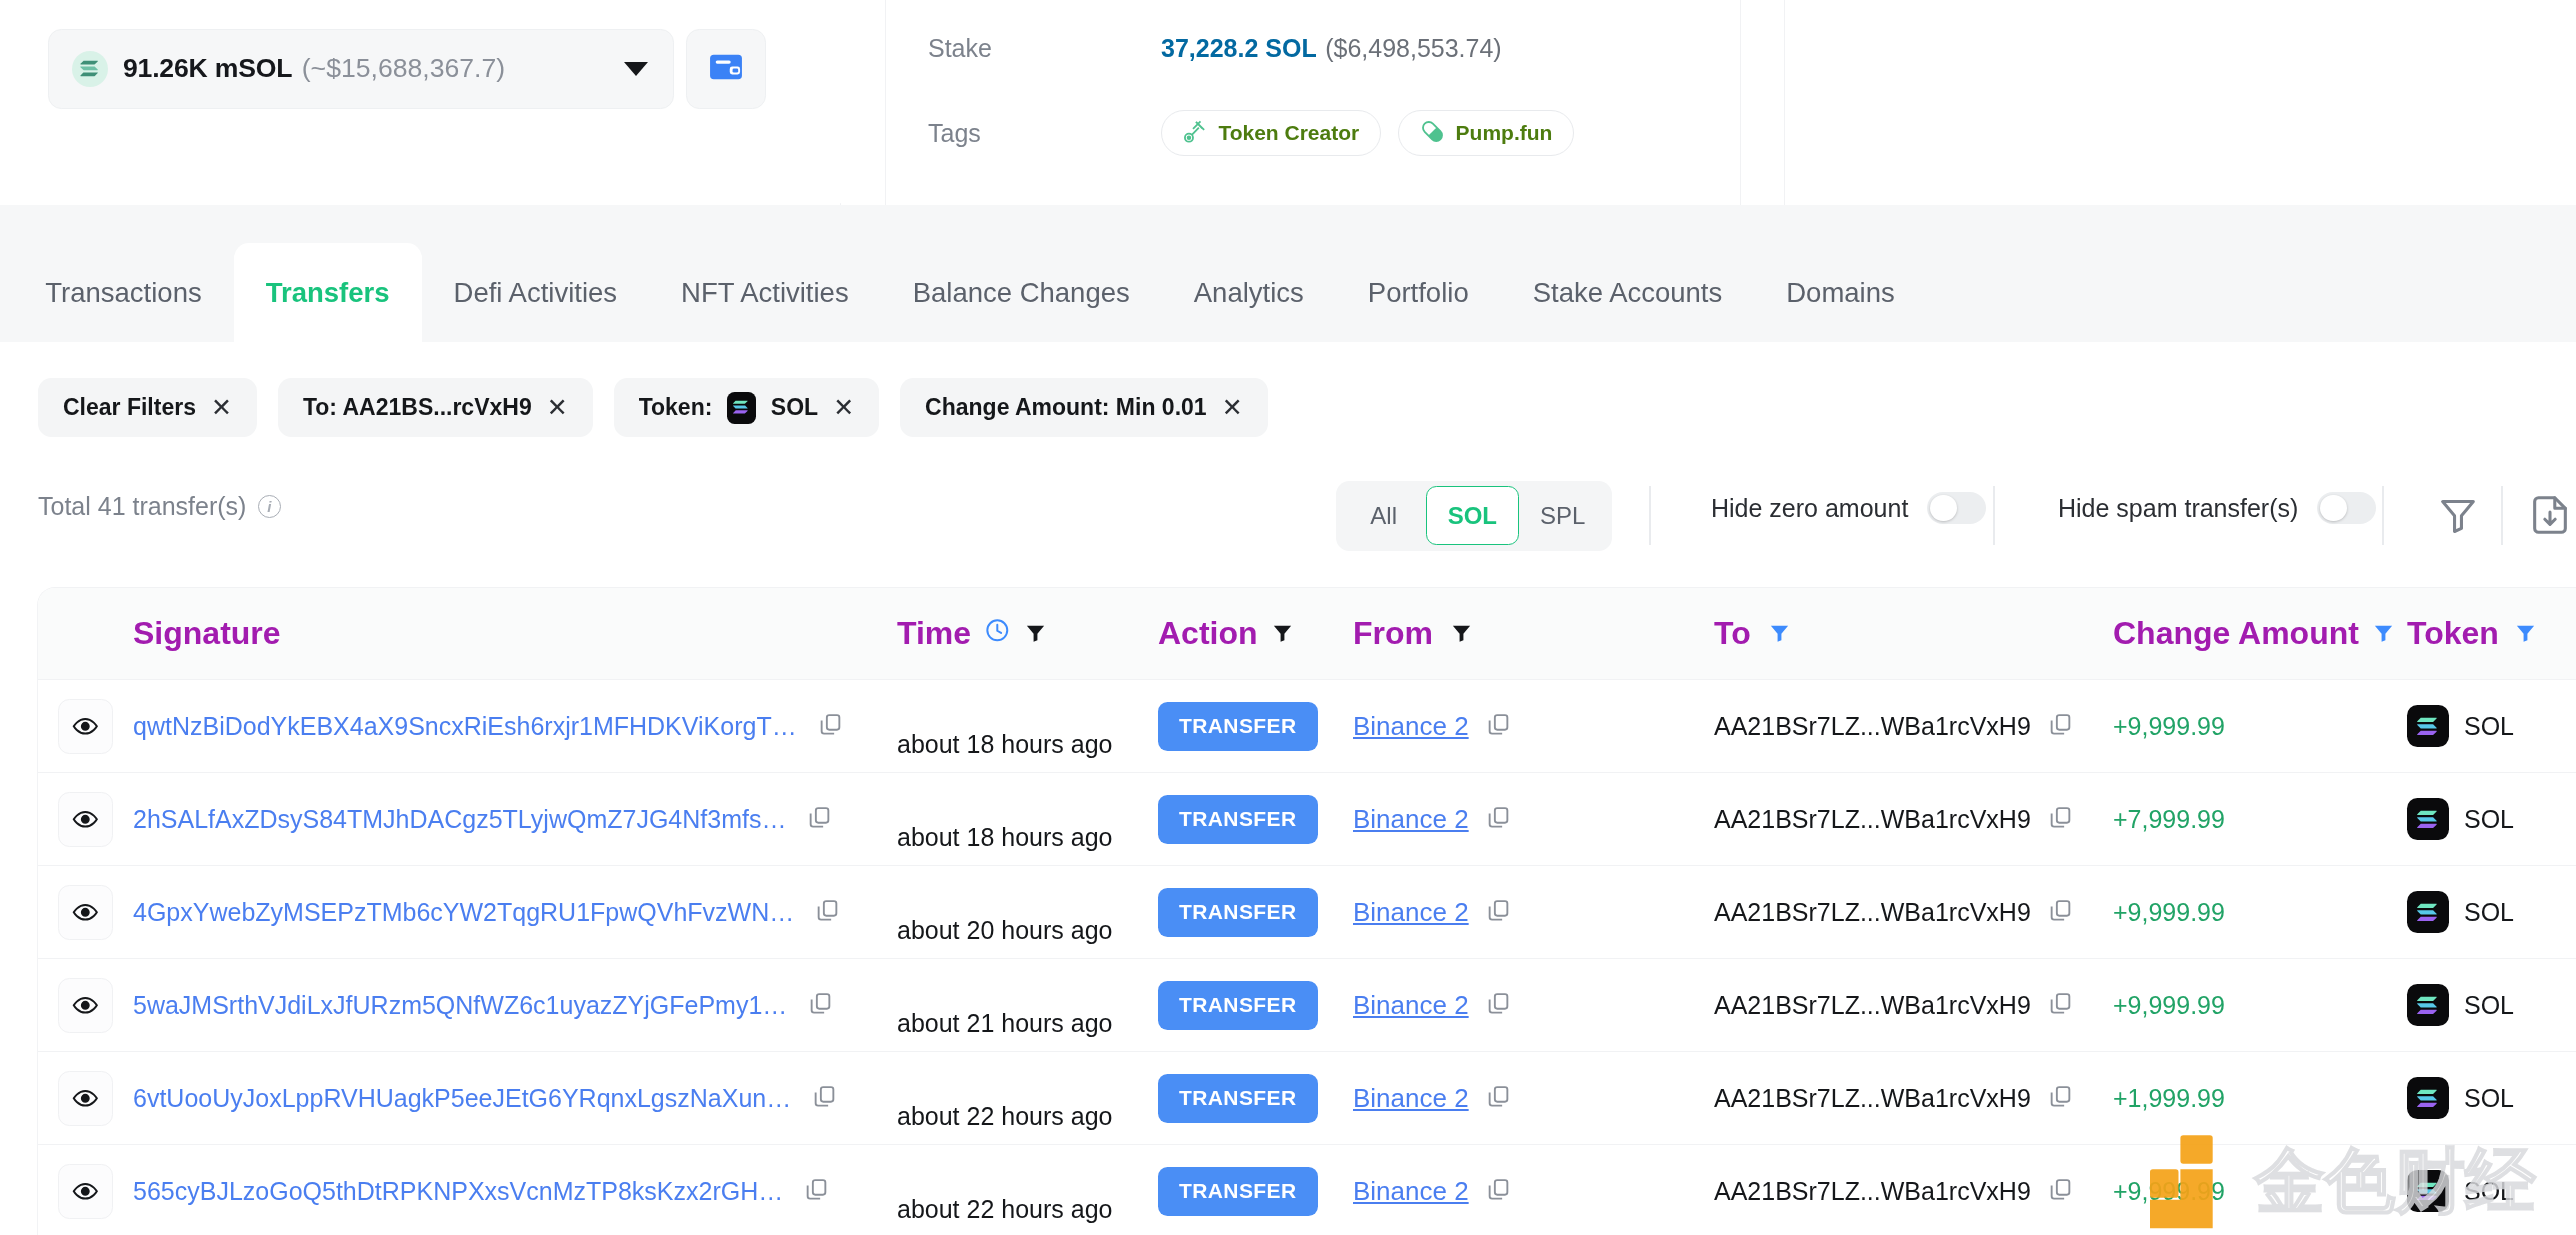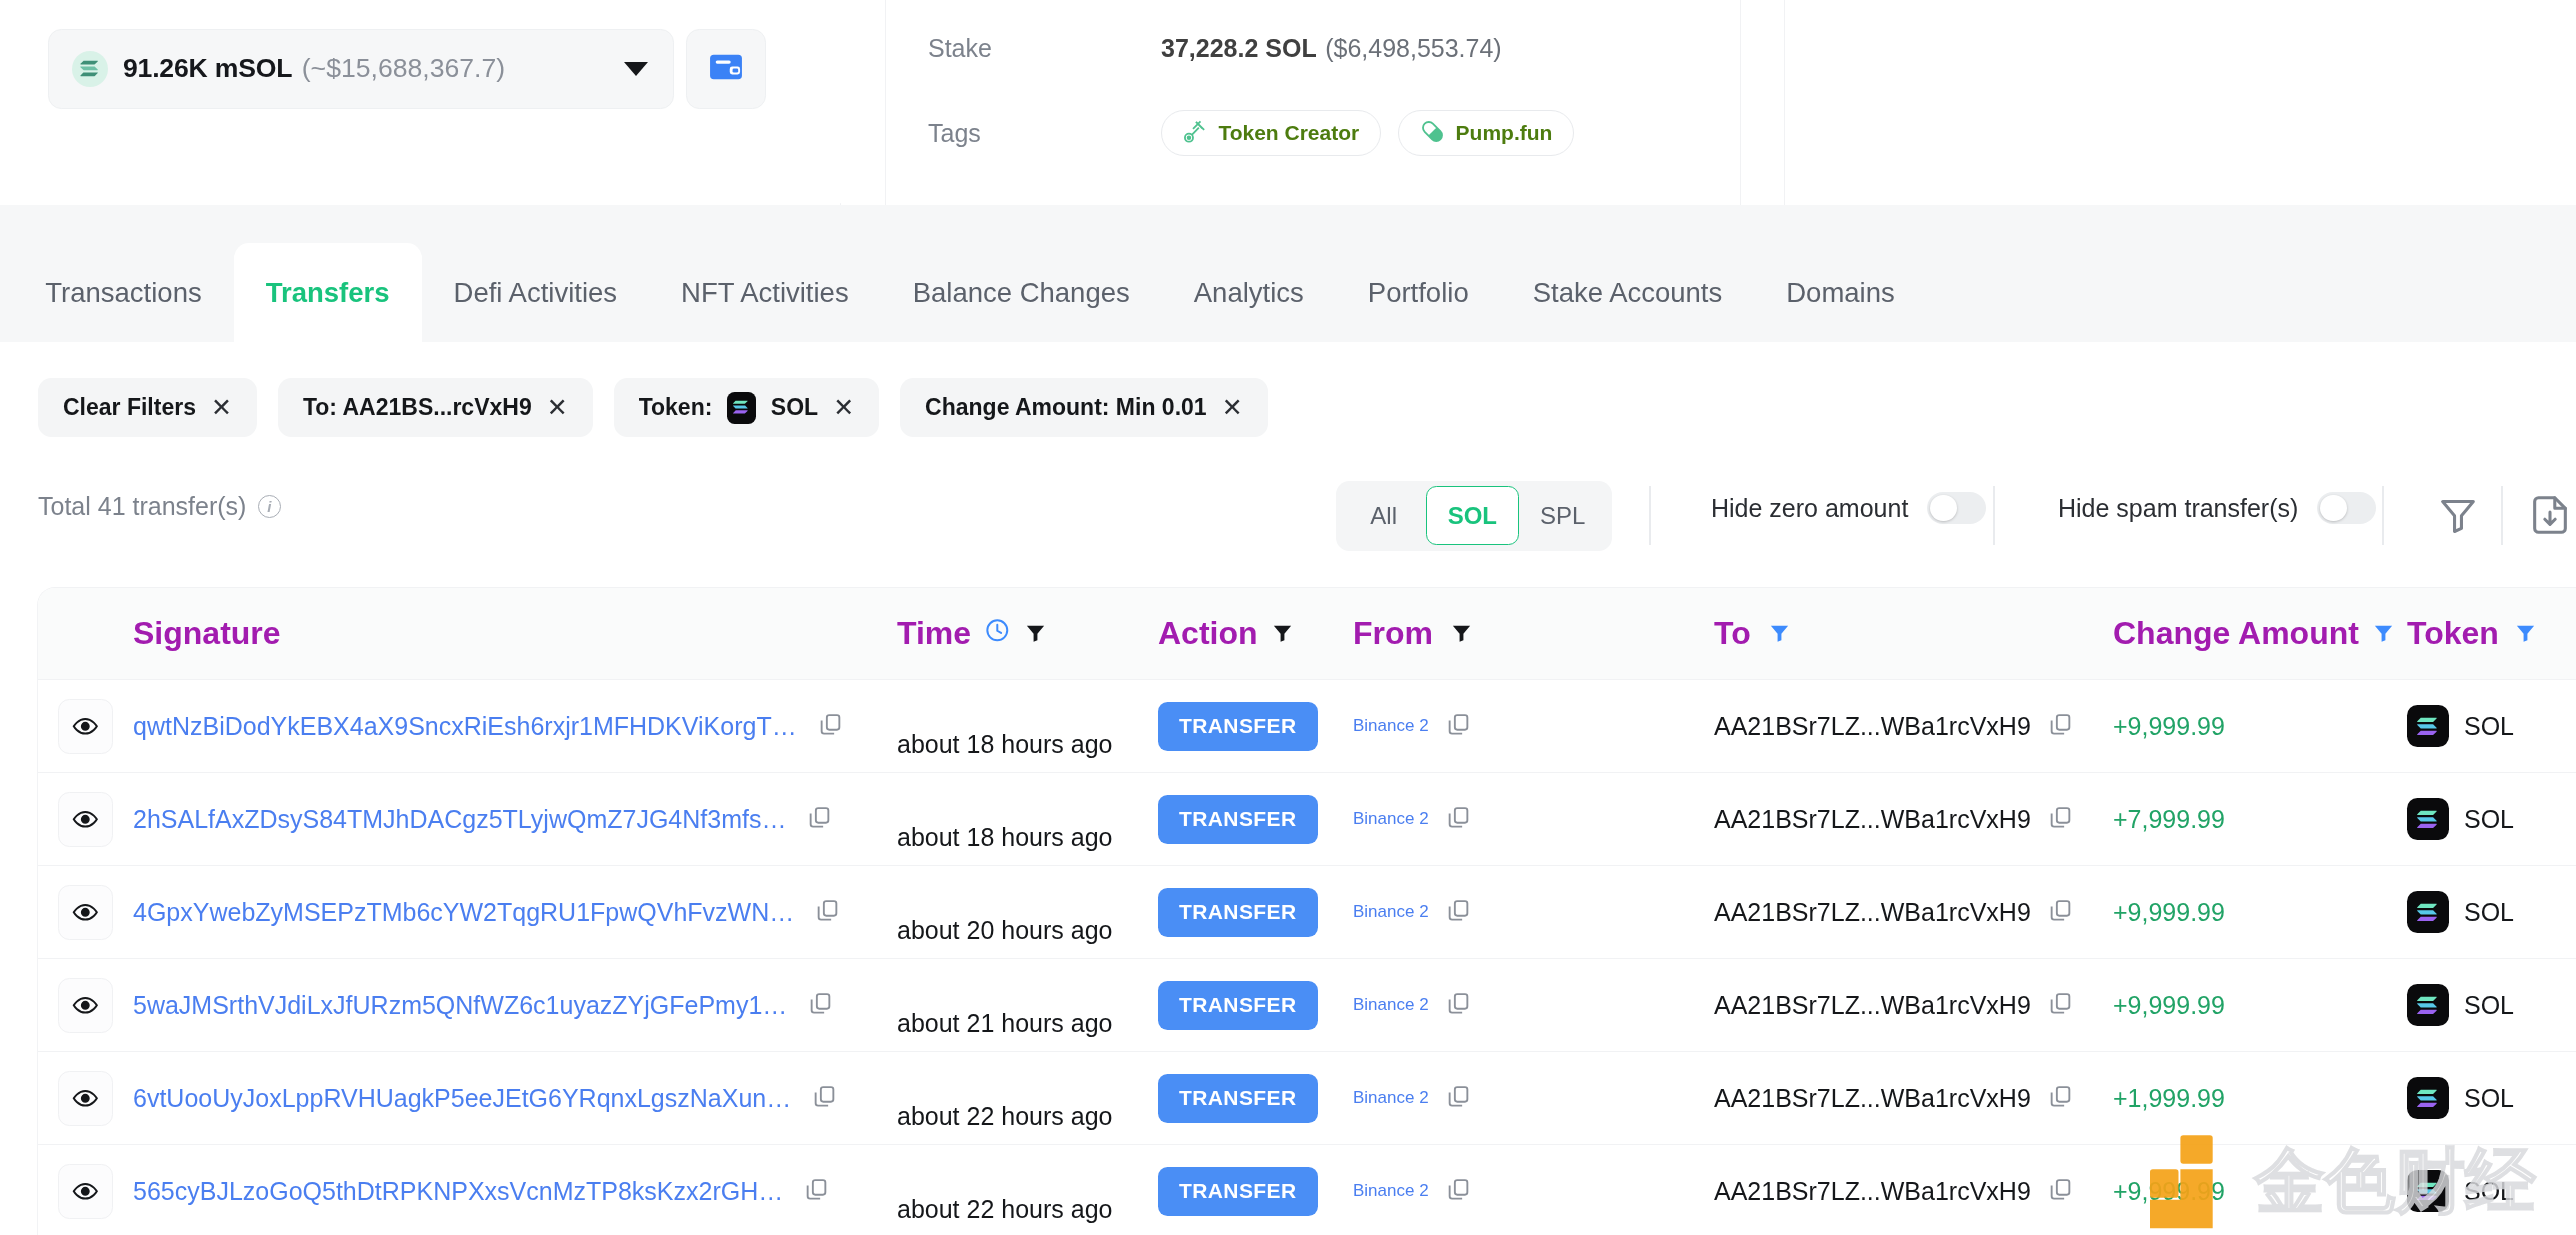--- a/index.html
+++ b/index.html
@@ -46,21 +46,21 @@
   }
   .wallet-btn {
     position: absolute; left: 676px; top: 28.5px; width: 80px; height: 80px;
     background: #f6f7f8; border: 0.9px solid #eef0f2; border-radius: 13.3px;
     display: flex; align-items: center; justify-content: center;
   }
 
   
   .info-row { position: absolute; display: flex; align-items: center; }
   .info-label { font-size: 25px; color: #7c828c; width: 233px; flex: none; }
-  .info-value-strong { font-size: 25px; font-weight: 700; color: #404040; text-align: right; }
+  .info-value-strong { font-size: 25px; font-weight: 700; color: #0369a1; text-align: right; }
   .info-value-muted { font-size: 25px; font-weight: 400; color: #6b7078; margin-left: 8.5px; }
 
   .tag-pill {
     display: inline-flex; align-items: center; gap: 10.4px;
     height: 46px; padding: 0 21px; border: 0.9px solid #e8eaed;
     border-radius: 23px; background: #fff; margin-right: 17px;
   }
   .tag-text { font-size: 21px; font-weight: 700; color: #4d7c0f; }
 
   
@@ -163,21 +163,21 @@
   .sig-link {
     font-size: 25px; color: #4a7ef0; white-space: nowrap; overflow: hidden;
     text-overflow: ellipsis; max-width: 664px; cursor: pointer;
   }
   .time-text { font-size: 25px; color: #15171a; white-space: nowrap; margin-top: 37px; }
   .badge-transfer {
     background: #4a8ef5; color: #fff; font-size: 21px; font-weight: 700;
     letter-spacing: 0.4px; height: 49px; padding: 0 21px; border-radius: 9.5px;
     display: inline-flex; align-items: center;
   }
-  .from-link { font-size: 17px; color: #4a7ef0; cursor: pointer; }
+  .from-link { font-size: 26px; color: #4a7ef0; cursor: pointer; text-decoration: underline; }
   .to-addr { font-size: 25px; color: #15171a; white-space: nowrap; }
   .amt-pos { font-size: 25px; color: #21a366; white-space: nowrap; }
   .tok-sq {
     width: 42px; height: 42px; border-radius: 10.4px; background: #0a0a0c;
     display: flex; align-items: center; justify-content: center; flex: none;
   }
   .tok-name { font-size: 25px; color: #15171a; }
 
   
   .watermark {

